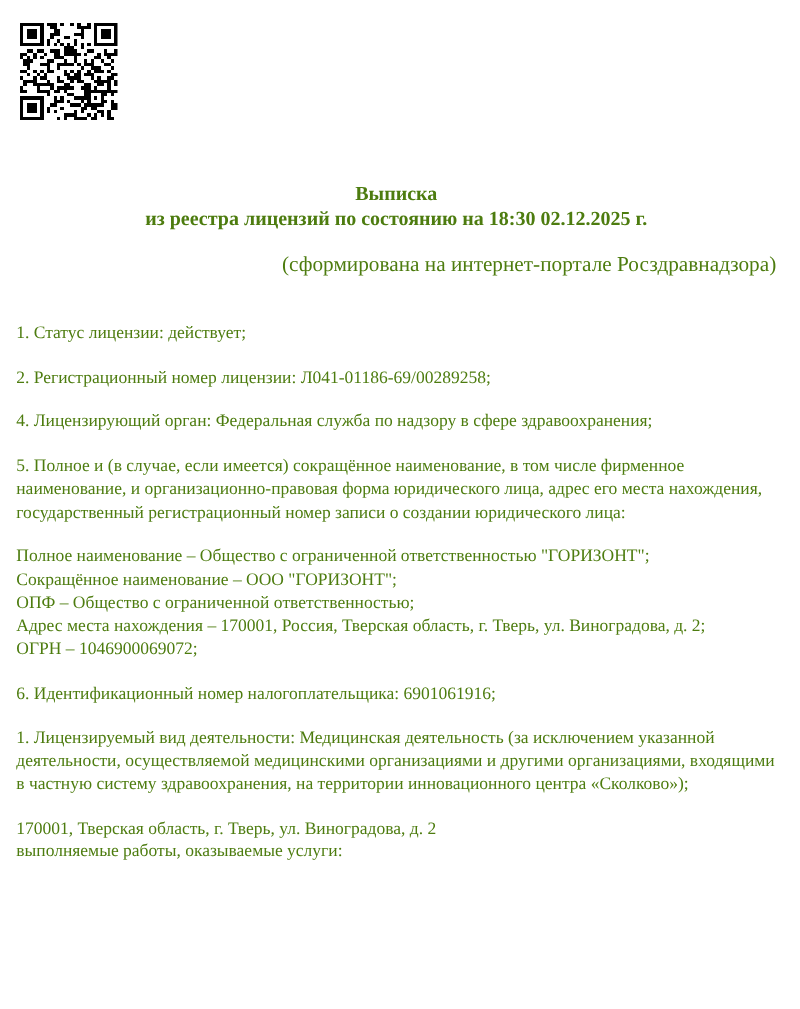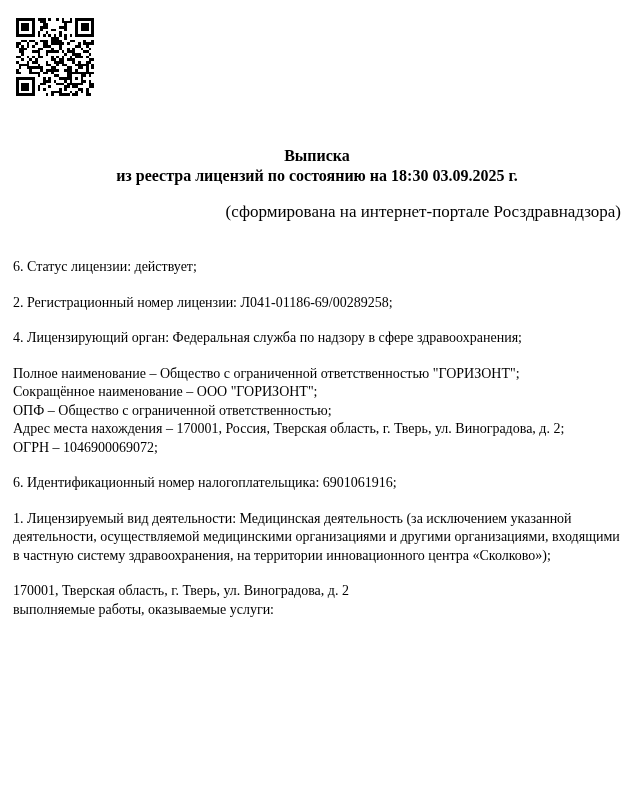--- a/index.html
+++ b/index.html
@@ -2,21 +2,21 @@
 <html><head>
 <meta charset="utf-8">
 <style>
   html, body { margin: 0; padding: 0; background: #ffffff; }
   .page {
     position: relative;
     width: 640px;
     height: 807px;
     background: #ffffff;
     overflow: hidden;
-    color: #000000;
+    color: #4d7c0f;
     font-family: "Liberation Serif", "DejaVu Serif", serif;
   }
   .qr {
     margin: 18px 0 0 16px;
     width: 78px;
     height: 78px;
   }
   .qr svg { display: block; width: 78px; height: 78px; }
   .title {
     margin: 50px 19px 0 13px;
@@ -47,29 +47,30 @@
 <div class="page">
 
   <div class="qr">
     <svg id="qr-svg" viewBox="0 0 29 29" shape-rendering="crispEdges" xmlns="http://www.w3.org/2000/svg">
         <path d="M0 0h1v1h-1zM1 0h1v1h-1zM2 0h1v1h-1zM3 0h1v1h-1zM4 0h1v1h-1zM5 0h1v1h-1zM6 0h1v1h-1zM8 0h1v1h-1zM9 0h1v1h-1zM10 0h1v1h-1zM12 0h1v1h-1zM15 0h1v1h-1zM17 0h1v1h-1zM20 0h1v1h-1zM22 0h1v1h-1zM23 0h1v1h-1zM24 0h1v1h-1zM25 0h1v1h-1zM26 0h1v1h-1zM27 0h1v1h-1zM28 0h1v1h-1zM0 1h1v1h-1zM6 1h1v1h-1zM9 1h1v1h-1zM10 1h1v1h-1zM17 1h1v1h-1zM18 1h1v1h-1zM19 1h1v1h-1zM20 1h1v1h-1zM22 1h1v1h-1zM28 1h1v1h-1zM0 2h1v1h-1zM2 2h1v1h-1zM3 2h1v1h-1zM4 2h1v1h-1zM6 2h1v1h-1zM10 2h1v1h-1zM11 2h1v1h-1zM18 2h1v1h-1zM22 2h1v1h-1zM24 2h1v1h-1zM25 2h1v1h-1zM26 2h1v1h-1zM28 2h1v1h-1zM0 3h1v1h-1zM2 3h1v1h-1zM3 3h1v1h-1zM4 3h1v1h-1zM6 3h1v1h-1zM9 3h1v1h-1zM10 3h1v1h-1zM11 3h1v1h-1zM16 3h1v1h-1zM17 3h1v1h-1zM18 3h1v1h-1zM22 3h1v1h-1zM24 3h1v1h-1zM25 3h1v1h-1zM26 3h1v1h-1zM28 3h1v1h-1zM0 4h1v1h-1zM2 4h1v1h-1zM3 4h1v1h-1zM4 4h1v1h-1zM6 4h1v1h-1zM9 4h1v1h-1zM13 4h1v1h-1zM14 4h1v1h-1zM18 4h1v1h-1zM22 4h1v1h-1zM24 4h1v1h-1zM25 4h1v1h-1zM26 4h1v1h-1zM28 4h1v1h-1zM0 5h1v1h-1zM6 5h1v1h-1zM8 5h1v1h-1zM11 5h1v1h-1zM16 5h1v1h-1zM22 5h1v1h-1zM28 5h1v1h-1zM0 6h1v1h-1zM1 6h1v1h-1zM2 6h1v1h-1zM3 6h1v1h-1zM4 6h1v1h-1zM5 6h1v1h-1zM6 6h1v1h-1zM8 6h1v1h-1zM10 6h1v1h-1zM12 6h1v1h-1zM14 6h1v1h-1zM16 6h1v1h-1zM18 6h1v1h-1zM20 6h1v1h-1zM22 6h1v1h-1zM23 6h1v1h-1zM24 6h1v1h-1zM25 6h1v1h-1zM26 6h1v1h-1zM27 6h1v1h-1zM28 6h1v1h-1zM13 7h1v1h-1zM14 7h1v1h-1zM15 7h1v1h-1zM18 7h1v1h-1zM2 8h1v1h-1zM3 8h1v1h-1zM5 8h1v1h-1zM6 8h1v1h-1zM9 8h1v1h-1zM10 8h1v1h-1zM11 8h1v1h-1zM13 8h1v1h-1zM14 8h1v1h-1zM15 8h1v1h-1zM16 8h1v1h-1zM20 8h1v1h-1zM21 8h1v1h-1zM25 8h1v1h-1zM28 8h1v1h-1zM0 9h1v1h-1zM1 9h1v1h-1zM4 9h1v1h-1zM7 9h1v1h-1zM10 9h1v1h-1zM11 9h1v1h-1zM13 9h1v1h-1zM14 9h1v1h-1zM15 9h1v1h-1zM16 9h1v1h-1zM17 9h1v1h-1zM19 9h1v1h-1zM23 9h1v1h-1zM25 9h1v1h-1zM26 9h1v1h-1zM27 9h1v1h-1zM28 9h1v1h-1zM0 10h1v1h-1zM2 10h1v1h-1zM4 10h1v1h-1zM6 10h1v1h-1zM10 10h1v1h-1zM11 10h1v1h-1zM12 10h1v1h-1zM16 10h1v1h-1zM22 10h1v1h-1zM23 10h1v1h-1zM26 10h1v1h-1zM1 11h1v1h-1zM2 11h1v1h-1zM3 11h1v1h-1zM8 11h1v1h-1zM9 11h1v1h-1zM13 11h1v1h-1zM16 11h1v1h-1zM19 11h1v1h-1zM21 11h1v1h-1zM24 11h1v1h-1zM27 11h1v1h-1zM1 12h1v1h-1zM2 12h1v1h-1zM6 12h1v1h-1zM7 12h1v1h-1zM8 12h1v1h-1zM11 12h1v1h-1zM12 12h1v1h-1zM13 12h1v1h-1zM14 12h1v1h-1zM15 12h1v1h-1zM17 12h1v1h-1zM19 12h1v1h-1zM20 12h1v1h-1zM21 12h1v1h-1zM25 12h1v1h-1zM26 12h1v1h-1zM2 13h1v1h-1zM8 13h1v1h-1zM11 13h1v1h-1zM18 13h1v1h-1zM21 13h1v1h-1zM22 13h1v1h-1zM23 13h1v1h-1zM27 13h1v1h-1zM0 14h1v1h-1zM1 14h1v1h-1zM4 14h1v1h-1zM6 14h1v1h-1zM8 14h1v1h-1zM9 14h1v1h-1zM13 14h1v1h-1zM15 14h1v1h-1zM17 14h1v1h-1zM20 14h1v1h-1zM22 14h1v1h-1zM23 14h1v1h-1zM24 14h1v1h-1zM26 14h1v1h-1zM2 15h1v1h-1zM5 15h1v1h-1zM7 15h1v1h-1zM13 15h1v1h-1zM14 15h1v1h-1zM16 15h1v1h-1zM17 15h1v1h-1zM19 15h1v1h-1zM20 15h1v1h-1zM21 15h1v1h-1zM27 15h1v1h-1zM28 15h1v1h-1zM0 16h1v1h-1zM4 16h1v1h-1zM6 16h1v1h-1zM7 16h1v1h-1zM11 16h1v1h-1zM14 16h1v1h-1zM15 16h1v1h-1zM16 16h1v1h-1zM17 16h1v1h-1zM21 16h1v1h-1zM23 16h1v1h-1zM26 16h1v1h-1zM27 16h1v1h-1zM1 17h1v1h-1zM2 17h1v1h-1zM3 17h1v1h-1zM4 17h1v1h-1zM8 17h1v1h-1zM11 17h1v1h-1zM12 17h1v1h-1zM15 17h1v1h-1zM17 17h1v1h-1zM18 17h1v1h-1zM22 17h1v1h-1zM23 17h1v1h-1zM24 17h1v1h-1zM25 17h1v1h-1zM26 17h1v1h-1zM28 17h1v1h-1zM1 18h1v1h-1zM4 18h1v1h-1zM5 18h1v1h-1zM6 18h1v1h-1zM7 18h1v1h-1zM8 18h1v1h-1zM9 18h1v1h-1zM13 18h1v1h-1zM14 18h1v1h-1zM19 18h1v1h-1zM20 18h1v1h-1zM23 18h1v1h-1zM24 18h1v1h-1zM26 18h1v1h-1zM28 18h1v1h-1zM0 19h1v1h-1zM5 19h1v1h-1zM9 19h1v1h-1zM11 19h1v1h-1zM12 19h1v1h-1zM13 19h1v1h-1zM14 19h1v1h-1zM15 19h1v1h-1zM18 19h1v1h-1zM19 19h1v1h-1zM20 19h1v1h-1zM22 19h1v1h-1zM26 19h1v1h-1zM0 20h1v1h-1zM1 20h1v1h-1zM5 20h1v1h-1zM6 20h1v1h-1zM7 20h1v1h-1zM8 20h1v1h-1zM10 20h1v1h-1zM11 20h1v1h-1zM13 20h1v1h-1zM19 20h1v1h-1zM20 20h1v1h-1zM21 20h1v1h-1zM22 20h1v1h-1zM23 20h1v1h-1zM24 20h1v1h-1zM25 20h1v1h-1zM26 20h1v1h-1zM27 20h1v1h-1zM28 20h1v1h-1zM8 21h1v1h-1zM14 21h1v1h-1zM15 21h1v1h-1zM19 21h1v1h-1zM20 21h1v1h-1zM24 21h1v1h-1zM25 21h1v1h-1zM27 21h1v1h-1zM0 22h1v1h-1zM1 22h1v1h-1zM2 22h1v1h-1zM3 22h1v1h-1zM4 22h1v1h-1zM5 22h1v1h-1zM6 22h1v1h-1zM10 22h1v1h-1zM12 22h1v1h-1zM16 22h1v1h-1zM17 22h1v1h-1zM18 22h1v1h-1zM19 22h1v1h-1zM20 22h1v1h-1zM22 22h1v1h-1zM24 22h1v1h-1zM0 23h1v1h-1zM6 23h1v1h-1zM10 23h1v1h-1zM11 23h1v1h-1zM12 23h1v1h-1zM14 23h1v1h-1zM18 23h1v1h-1zM20 23h1v1h-1zM24 23h1v1h-1zM25 23h1v1h-1zM27 23h1v1h-1zM0 24h1v1h-1zM2 24h1v1h-1zM3 24h1v1h-1zM4 24h1v1h-1zM6 24h1v1h-1zM9 24h1v1h-1zM10 24h1v1h-1zM15 24h1v1h-1zM16 24h1v1h-1zM17 24h1v1h-1zM19 24h1v1h-1zM20 24h1v1h-1zM21 24h1v1h-1zM22 24h1v1h-1zM23 24h1v1h-1zM24 24h1v1h-1zM27 24h1v1h-1zM28 24h1v1h-1zM0 25h1v1h-1zM2 25h1v1h-1zM3 25h1v1h-1zM4 25h1v1h-1zM6 25h1v1h-1zM8 25h1v1h-1zM12 25h1v1h-1zM18 25h1v1h-1zM19 25h1v1h-1zM21 25h1v1h-1zM22 25h1v1h-1zM27 25h1v1h-1zM28 25h1v1h-1zM0 26h1v1h-1zM2 26h1v1h-1zM3 26h1v1h-1zM4 26h1v1h-1zM6 26h1v1h-1zM8 26h1v1h-1zM10 26h1v1h-1zM16 26h1v1h-1zM18 26h1v1h-1zM23 26h1v1h-1zM24 26h1v1h-1zM26 26h1v1h-1zM0 27h1v1h-1zM6 27h1v1h-1zM13 27h1v1h-1zM14 27h1v1h-1zM15 27h1v1h-1zM16 27h1v1h-1zM20 27h1v1h-1zM22 27h1v1h-1zM24 27h1v1h-1zM26 27h1v1h-1zM0 28h1v1h-1zM1 28h1v1h-1zM2 28h1v1h-1zM3 28h1v1h-1zM4 28h1v1h-1zM5 28h1v1h-1zM6 28h1v1h-1zM11 28h1v1h-1zM13 28h1v1h-1zM16 28h1v1h-1zM17 28h1v1h-1zM18 28h1v1h-1zM19 28h1v1h-1zM21 28h1v1h-1zM22 28h1v1h-1zM26 28h1v1h-1zM27 28h1v1h-1z" fill="#000000"></path>
       </svg>
   </div>
 
   <div class="title">
     <div>Выписка</div>
-    <div>из реестра лицензий по состоянию на 18:30 03.09.2025 г.</div>
+    <div>из реестра лицензий по состоянию на 18:30 02.12.2025 г.</div>
   </div>
 
   <div class="subtitle">(сформирована на интернет-портале Росздравнадзора)</div>
 
   <div class="doc-body">
-    <p>6. Статус лицензии: действует;</p>
+    <p>1. Статус лицензии: действует;</p>
     <p>2. Регистрационный номер лицензии: Л041-01186-69/00289258;</p>
     <p>4. Лицензирующий орган: Федеральная служба по надзору в сфере здравоохранения;</p>
+    <p>5. Полное и (в случае, если имеется) сокращённое наименование, в том числе фирменное наименование, и организационно-правовая форма юридического лица, адрес его места нахождения, государственный регистрационный номер записи о создании юридического лица:</p>
     <p>Полное наименование – Общество с ограниченной ответственностью "ГОРИЗОНТ";
 Сокращённое наименование – ООО "ГОРИЗОНТ";
 ОПФ – Общество с ограниченной ответственностью;
 Адрес места нахождения – 170001, Россия, Тверская область, г. Тверь, ул. Виноградова, д. 2;
 ОГРН – 1046900069072;</p>
     <p>6. Идентификационный номер налогоплательщика: 6901061916;</p>
     <p>1. Лицензируемый вид деятельности: Медицинская деятельность (за исключением указанной деятельности, осуществляемой медицинскими организациями и другими организациями, входящими в частную систему здравоохранения, на территории инновационного центра «Сколково»);</p>
     <p>170001, Тверская область, г. Тверь, ул. Виноградова, д. 2
 выполняемые работы, оказываемые услуги:</p>
   </div>

